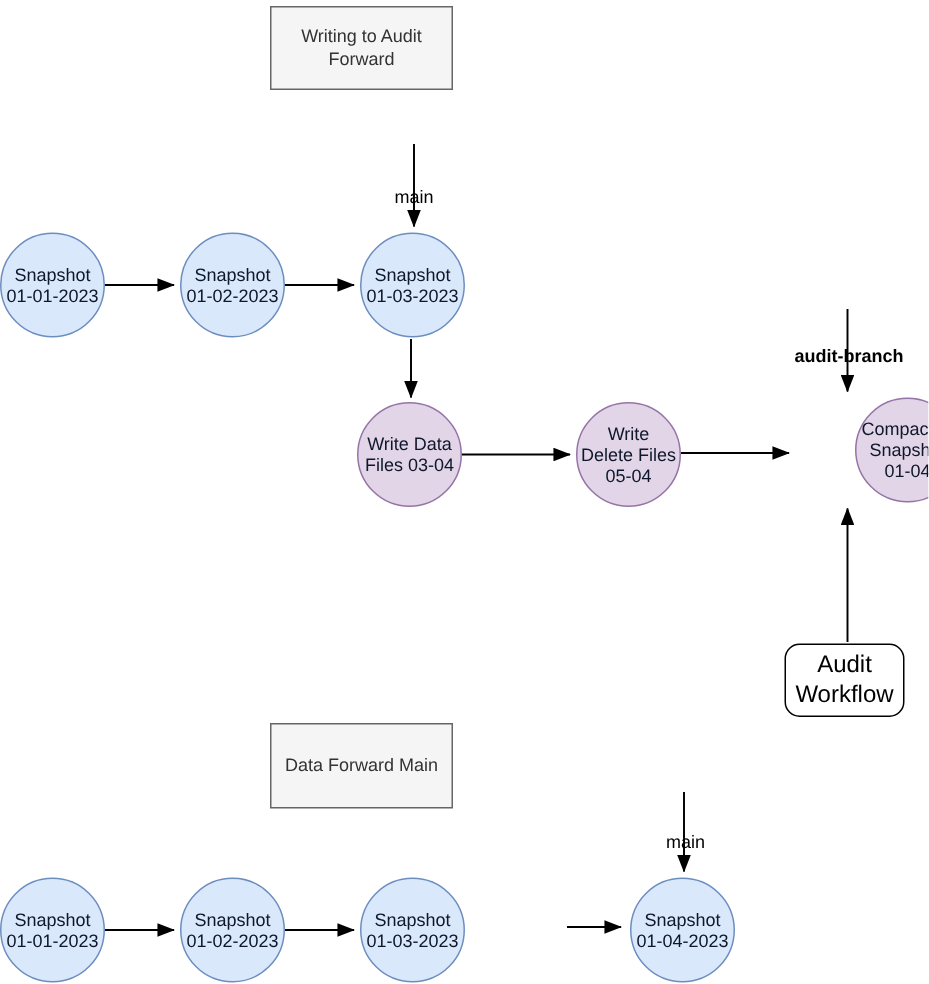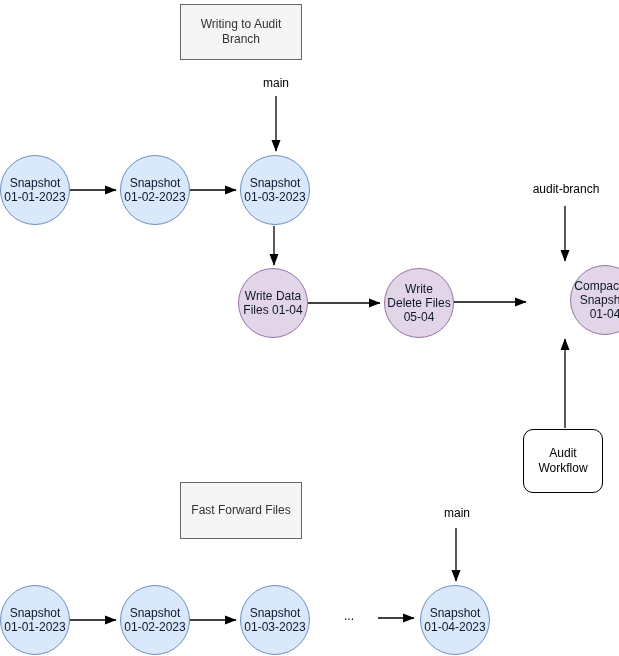--- a/index.html
+++ b/index.html
@@ -60,40 +60,41 @@
     text-align: center;
     font-size: 12px;
     line-height: 1.25;
     white-space: pre-line;
   }
   .workflow-box {
     position: absolute;
     left: 523px;
     top: 429px;
     width: 80px;
-    height: 64px;
+    height: 49px;
     box-sizing: border-box;
     background: #ffffff;
     border: 1px solid #000000;
     border-radius: 10px;
     display: flex;
     align-items: center;
     justify-content: center;
     text-align: center;
-    font-size: 12px;
+    font-size: 16px;
     line-height: 1.25;
     color: #000000;
     white-space: pre-line;
   }
   .flabel {
     position: absolute;
     font-size: 12px;
     color: #000000;
     text-align: center;
     white-space: nowrap;
+    margin-top: 48px;
   }
 </style>
 </head>
 <body>
 
 <div class="canvas">
 
   <svg class="arrow-layer" width="619" height="656" viewBox="0 0 619 656">
     <defs>
       <marker id="arrowhead" viewBox="0 0 9 7" refX="8.5" refY="3.5" markerWidth="9" markerHeight="7" orient="auto">
@@ -110,46 +111,46 @@
     <line x1="565" y1="206" x2="565" y2="261" marker-end="url(#arrowhead)"></line>
     <line x1="565" y1="428" x2="565" y2="339" marker-end="url(#arrowhead)"></line>
 
     <line x1="456" y1="528" x2="456" y2="581" marker-end="url(#arrowhead)"></line>
     <line x1="70" y1="620" x2="116" y2="620" marker-end="url(#arrowhead)"></line>
     <line x1="190" y1="620" x2="236" y2="620" marker-end="url(#arrowhead)"></line>
     <line x1="378" y1="618" x2="414" y2="618" marker-end="url(#arrowhead)"></line>
   </svg>
 
   <div class="title-box" style="left:180px; top:4px; width:122px; height:56px;">Writing to Audit
-Branch</div>
+Forward</div>
 
   <div class="flabel" style="left:246px; top:76px; width:60px;">main</div>
 
   <div class="node blue" style="left:0px; top:155px;">Snapshot
 01-01-2023</div>
   <div class="node blue" style="left:120px; top:155px;">Snapshot
 01-02-2023</div>
   <div class="node blue" style="left:240px; top:155px;">Snapshot
 01-03-2023</div>
 
   <div class="node purple" style="left:238px; top:268px;">Write Data
-Files 01-04</div>
+Files 03-04</div>
   <div class="node purple" style="left:384px; top:268px;">Write
 Delete Files
 05-04</div>
   <div class="node purple" style="left:530px; top:265px;margin-left:40px;">Compacted
 Snapshot
 01-04</div>
 
-  <div class="flabel" style="left:521px; top:182px; width:90px;">audit-branch</div>
+  <div class="flabel" style="left:521px; top:182px; width:90px;font-weight:bold;">audit-branch</div>
 
   <div class="workflow-box">Audit
 Workflow</div>
 
-  <div class="title-box" style="left:180px; top:482px; width:122px; height:57px;">Fast Forward Files</div>
+  <div class="title-box" style="left:180px; top:482px; width:122px; height:57px;">Data Forward Main</div>
 
   <div class="flabel" style="left:427px; top:506px; width:60px;">main</div>
 
   <div class="node blue" style="left:0px; top:585px;">Snapshot
 01-01-2023</div>
   <div class="node blue" style="left:120px; top:585px;">Snapshot
 01-02-2023</div>
   <div class="node blue" style="left:240px; top:585px;">Snapshot
 01-03-2023</div>
 

